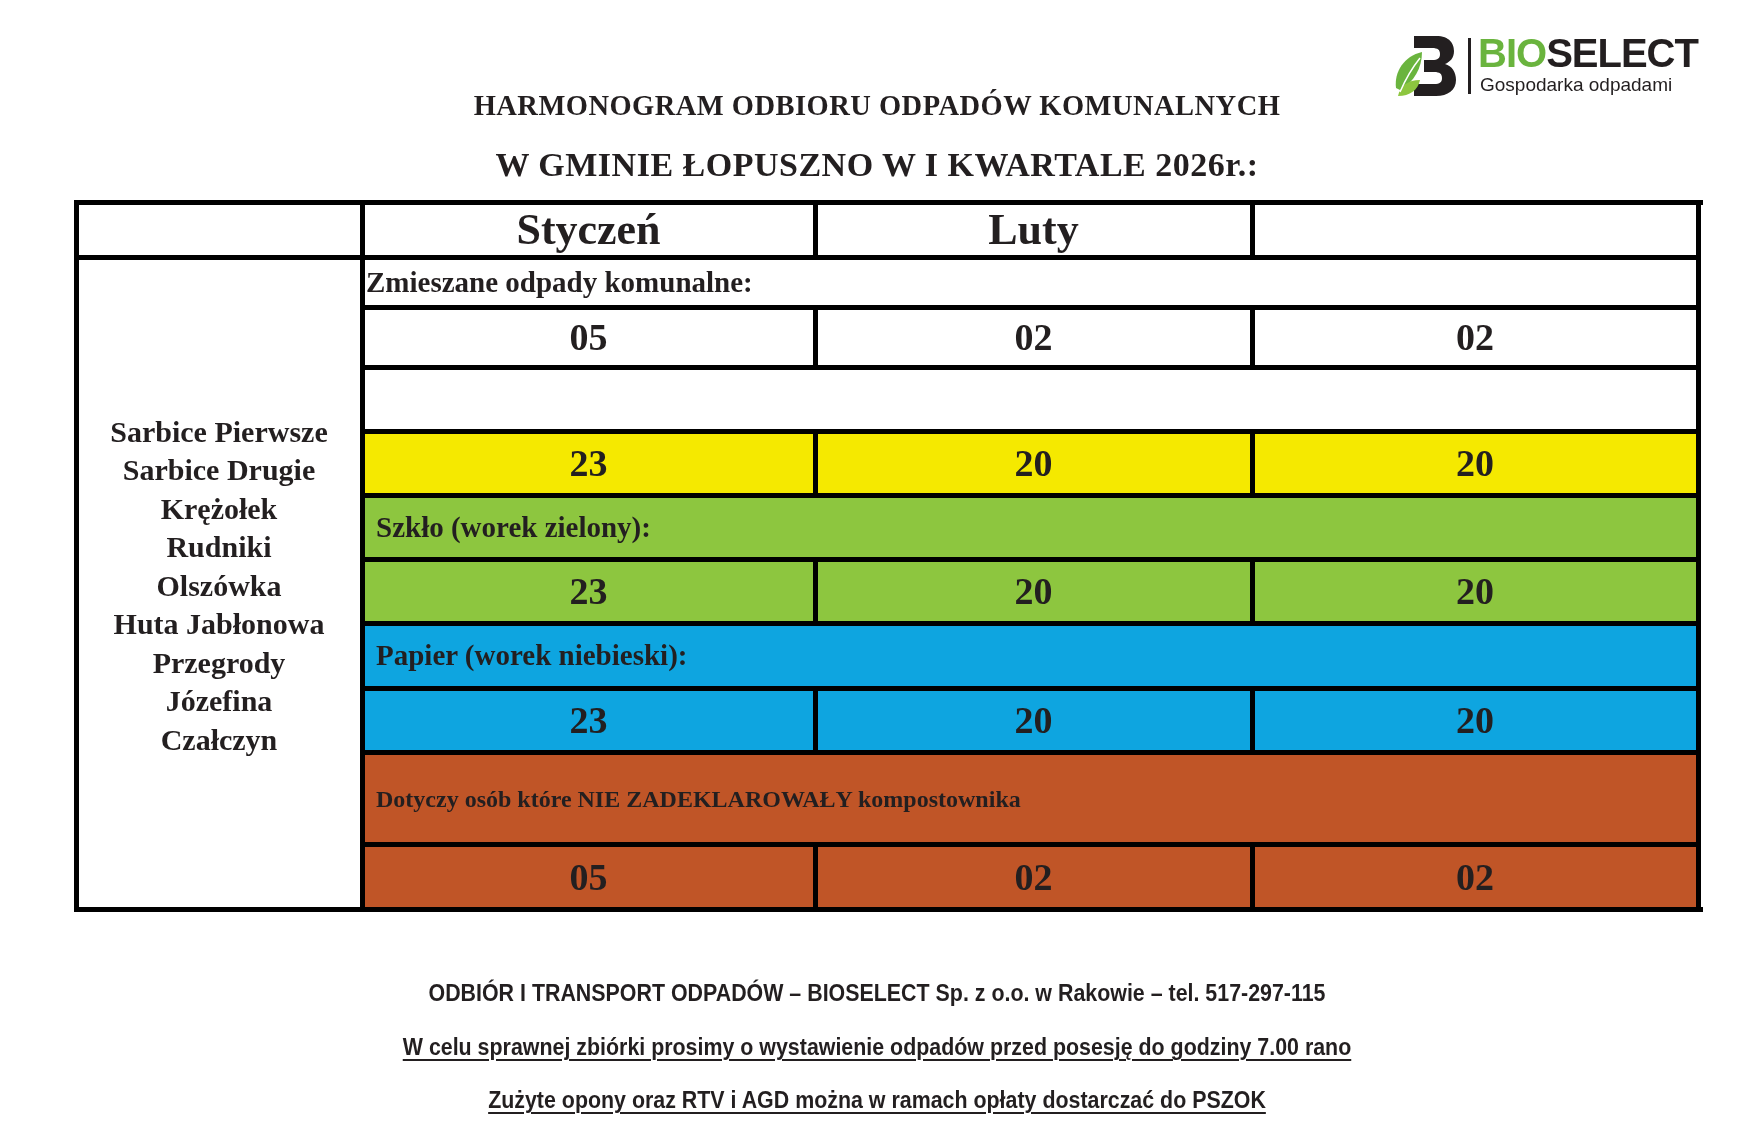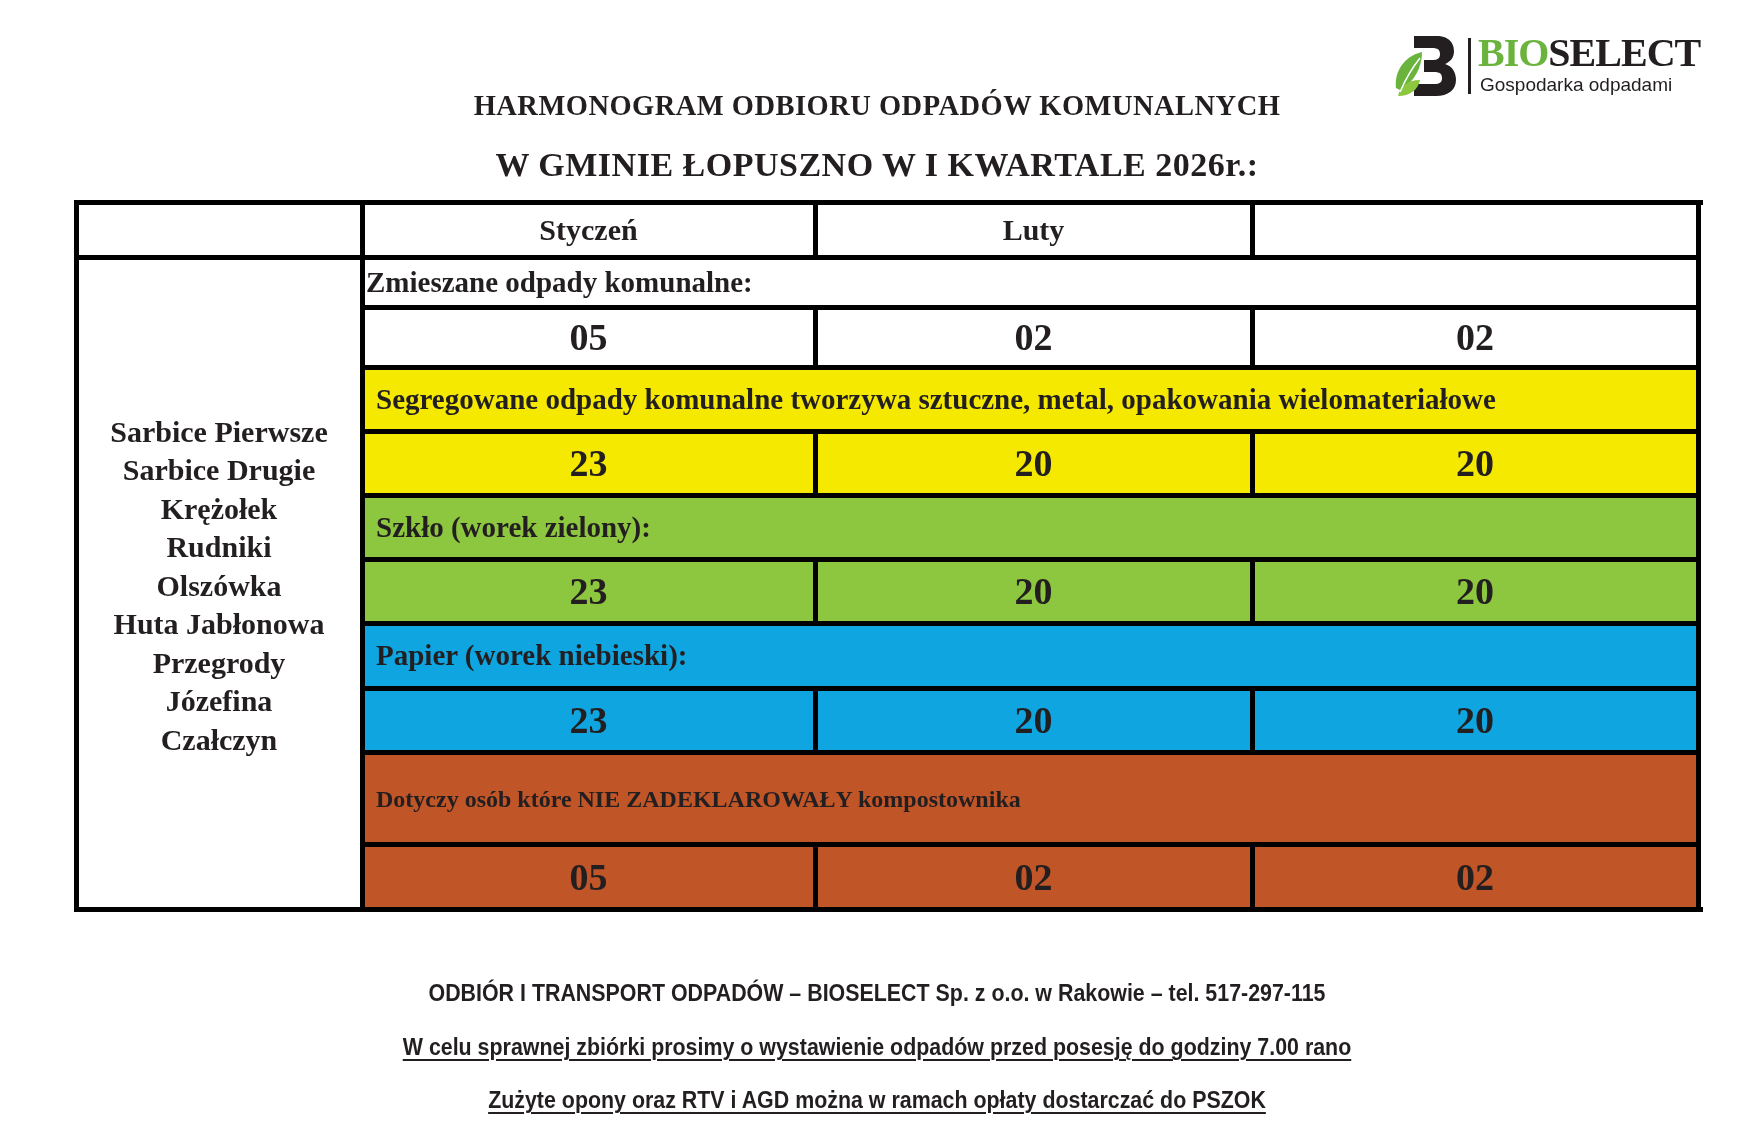--- a/index.html
+++ b/index.html
@@ -3,35 +3,35 @@
 <meta charset="utf-8">
 <style>
   html, body { margin: 0; padding: 0; background: #ffffff; }
   body { width: 1754px; height: 1143px; position: relative; overflow: hidden; color: #231f20; }
   .serif { font-family: "Liberation Serif", "DejaVu Serif", serif; font-weight: bold; }
 
   
   .logo { position: absolute; left: 1392px; top: 32px; width: 320px; height: 70px; }
   .logo-mark { position: absolute; left: 0; top: 0; width: 66px; height: 68px; }
   .logo-divider { position: absolute; left: 76px; top: 6px; width: 3px; height: 56px; background: #231f20; }
-  .logo-name { position: absolute; left: 86px; top: -2px; font-family: Liberation Serif, serif; font-weight: bold; font-size: 40px; letter-spacing: -1px; line-height: 46px; }
+  .logo-name { position: absolute; left: 86px; top: -2px; font-family: Liberation Sans, sans-serif; font-weight: bold; font-size: 40px; letter-spacing: -1px; line-height: 46px; }
   .logo-name .bio { color: #6ab43e; }
   .logo-name .select { color: #231f20; }
   .logo-tag { position: absolute; left: 88px; top: 42px; font-family: "Liberation Sans", sans-serif; font-size: 19px; color: #231f20; white-space: nowrap; }
 
   
   .title1 { position: absolute; left: 0; width: 1754px; top: 88px; text-align: center; font-size: 30px; letter-spacing: 0.5px; transform: scaleX(0.95); }
   .title2 { position: absolute; left: 0; width: 1754px; top: 146px; text-align: center; font-size: 34px; letter-spacing: 0.5px; }
 
   
   .tbl { position: absolute; left: 76px; top: 202px; width: 1622px; height: 707px; }
   .cell { position: absolute; box-sizing: border-box; display: flex; align-items: center; }
   .line-h { position: absolute; height: 5px; background: #000; }
   .line-v { position: absolute; width: 5px; background: #000; }
-  .month { justify-content: center; font-size: 30px; }
+  .month { justify-content: center; font-size: 44px; }
   .cat { padding-left: 14px; font-size: 29px; white-space: nowrap; }
   .cat-2 { flex-direction: column; align-items: flex-start; justify-content: center; }
   .cat-2 .sub { font-size: 24px; margin-top: 2px; }
   .date { justify-content: center; font-size: 38px; }
   .loc { justify-content: center; flex-direction: column; font-size: 30px; line-height: 38.5px; text-align: center; }
 
   
   .foot { position: absolute; left: 0; width: 1754px; text-align: center; font-family: "Liberation Sans", sans-serif; font-weight: bold; font-size: 23px; color: #231f20; transform: scaleX(0.93); }
   .foot.u span { text-decoration: underline; text-decoration-thickness: 2px; text-underline-offset: 4px; }
 </style>
@@ -69,21 +69,20 @@
     <div>Przegrody</div>
     <div>Józefina</div>
     <div>Czałczyn</div>
   </div>
 
   <div class="cell cat" style="left:276px;top:55px;width:1336px;height:50px;">Zmieszane odpady komunalne:</div>
   <div class="cell date" style="left:286px;top:105px;width:453px;height:60px;">05</div>
   <div class="cell date" style="left:739px;top:105px;width:437px;height:60px;">02</div>
   <div class="cell date" style="left:1176px;top:105px;width:446px;height:60px;">02</div>
 
-  <div class="cell cat" style="left: 286px; top: 165px; width: 1336px; height: 64px; background: rgb(245, 233, 0);">Segregowane odpady komunalne tworzywa sztuczne, metal, opakowania wielomateriałowe</div>
   <div class="cell date" style="left: 286px; top: 229px; width: 453px; height: 64px; background: rgb(245, 233, 0);">23</div>
   <div class="cell date" style="left: 739px; top: 229px; width: 437px; height: 64px; background: rgb(245, 233, 0);">20</div>
   <div class="cell date" style="left: 1176px; top: 229px; width: 446px; height: 64px; background: rgb(245, 233, 0);">20</div>
 
   <div class="cell cat" style="left: 286px; top: 293px; width: 1336px; height: 64px; background: rgb(141, 198, 63);">Szkło (worek zielony):</div>
   <div class="cell date" style="left: 286px; top: 357px; width: 453px; height: 64px; background: rgb(141, 198, 63);">23</div>
   <div class="cell date" style="left: 739px; top: 357px; width: 437px; height: 64px; background: rgb(141, 198, 63);">20</div>
   <div class="cell date" style="left: 1176px; top: 357px; width: 446px; height: 64px; background: rgb(141, 198, 63);">20</div>
 
   <div class="cell cat" style="left: 286px; top: 421px; width: 1336px; height: 65px; background: rgb(14, 165, 224);">Papier (worek niebieski):</div>

